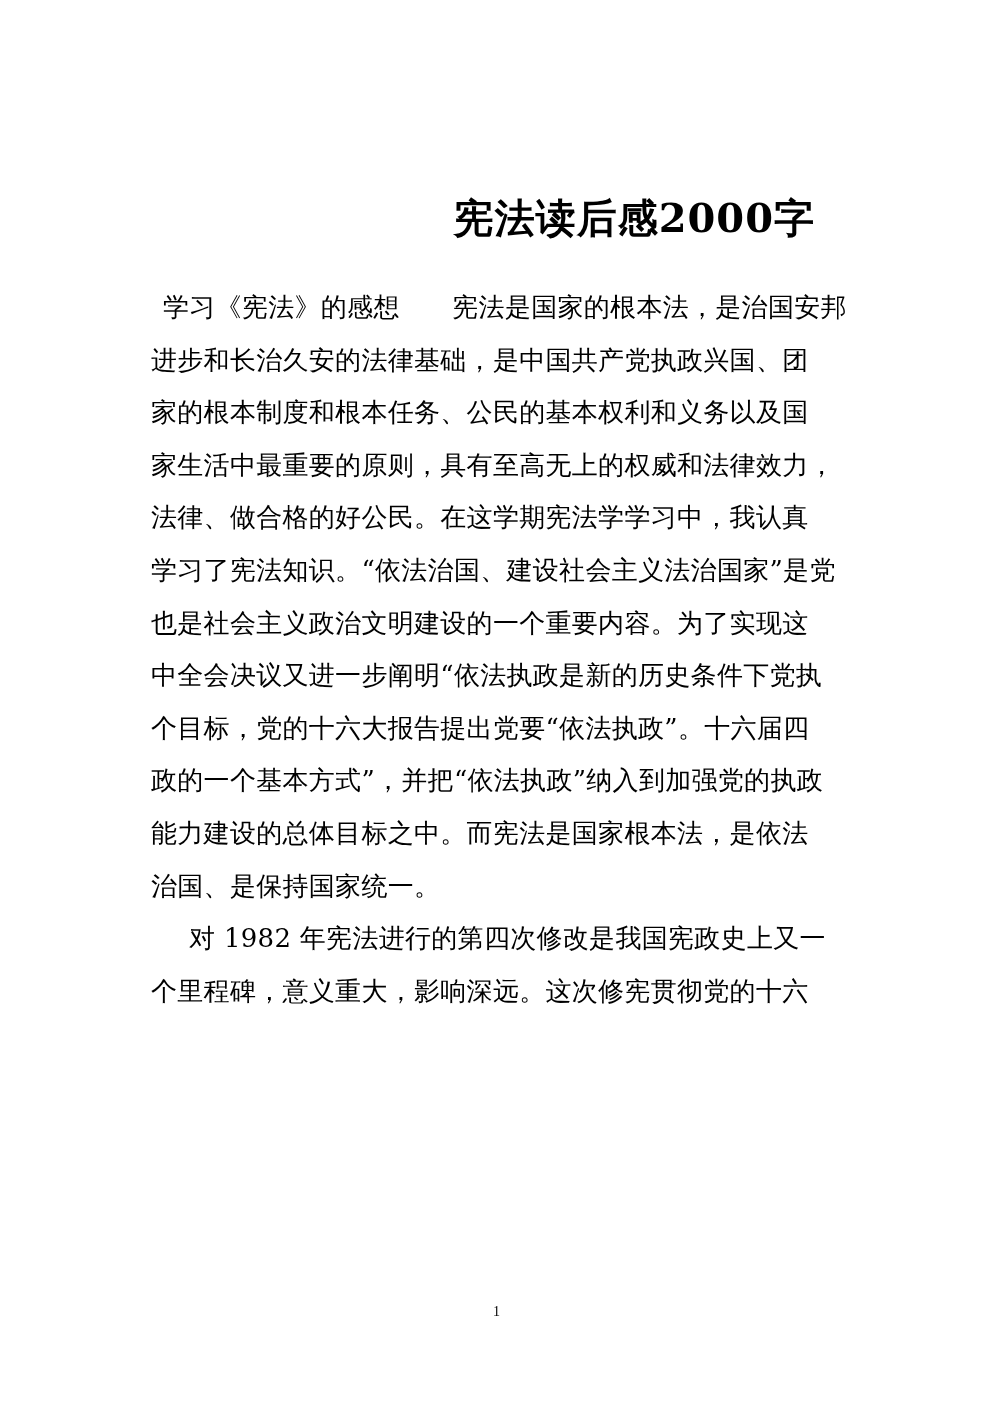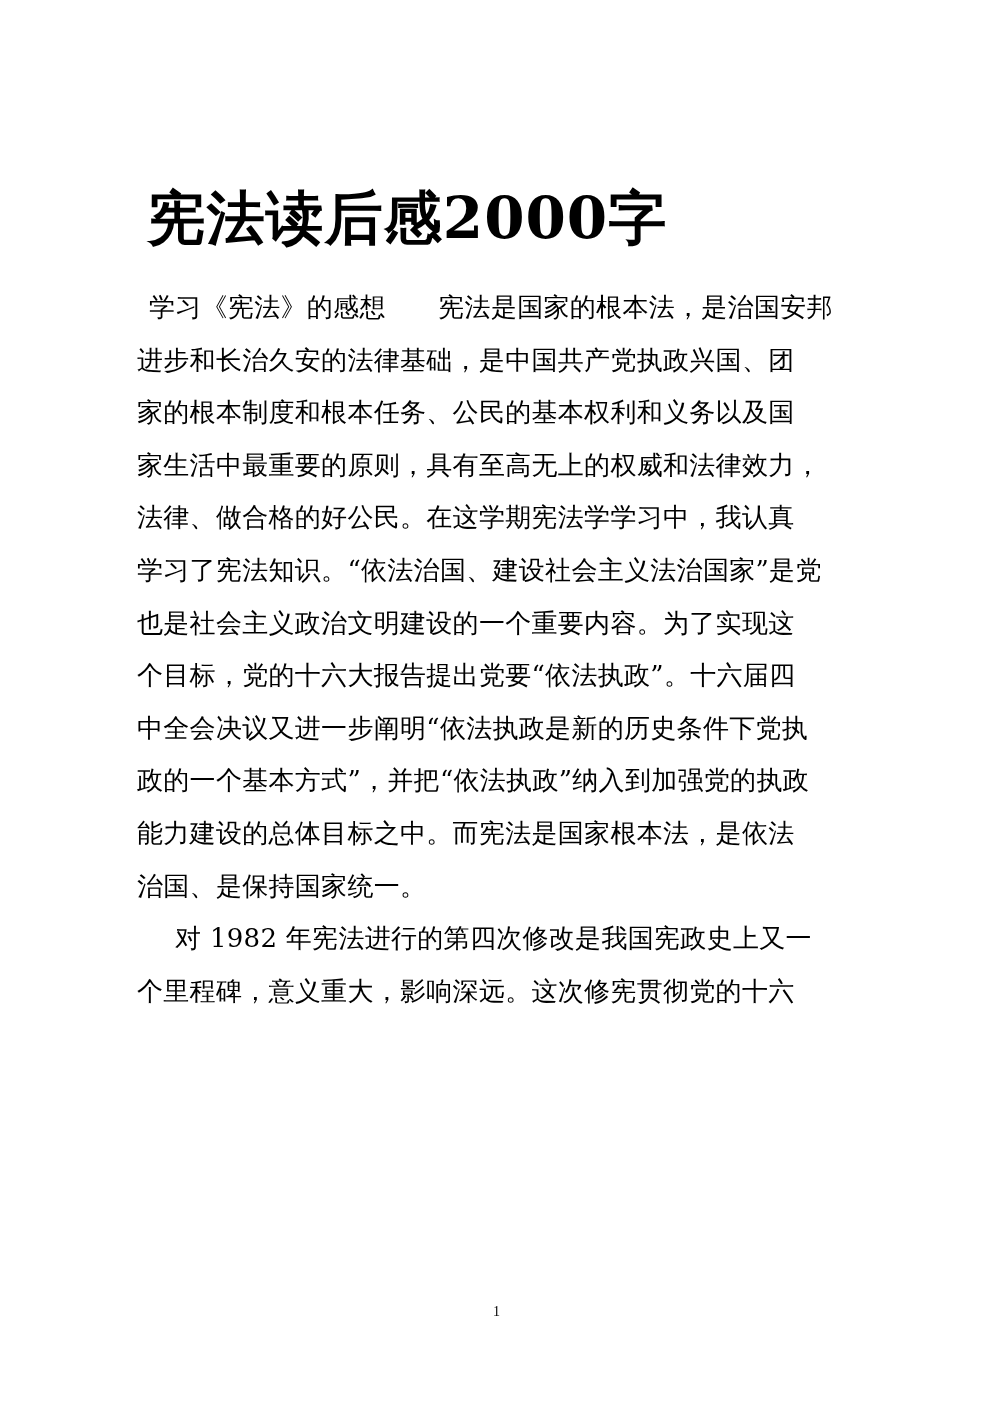--- a/index.html
+++ b/index.html
@@ -21,30 +21,30 @@
       top: 0;
       width: 993px;
       height: 1404px;
       background: #ffffff;
     }
     .title {
       position: absolute;
       left: 0;
       top: 178px;
       width: 815px;
-      text-align: center;
-      font-size: 58px;
+      text-align: right;
+      font-size: 40px;
       line-height: 80px;
       font-weight: bold;
       letter-spacing: 1px;
       white-space: nowrap;
     }
     .body-text {
       position: absolute;
-      left: 137px;
+      left: 151px;
       top: 285px;
       width: 700px;
     }
     .line {
       height: 52.6px;
       line-height: 44px;
       font-size: 26px;
       white-space: nowrap;
       letter-spacing: 0.3px;
     }
@@ -70,22 +70,22 @@
   <div class="title">宪法读后感2000字</div>
 
   <div class="body-text">
     <div class="line indent-small">学习《宪法》的感想　　宪法是国家的根本法，是治国安邦</div>
     <div class="line">进步和长治久安的法律基础，是中国共产党执政兴国、团</div>
     <div class="line">家的根本制度和根本任务、公民的基本权利和义务以及国</div>
     <div class="line">家生活中最重要的原则，具有至高无上的权威和法律效力，</div>
     <div class="line">法律、做合格的好公民。在这学期宪法学学习中，我认真</div>
     <div class="line">学习了宪法知识。“依法治国、建设社会主义法治国家”是党</div>
     <div class="line">也是社会主义政治文明建设的一个重要内容。为了实现这</div>
+    <div class="line">中全会决议又进一步阐明“依法执政是新的历史条件下党执</div>
     <div class="line">个目标，党的十六大报告提出党要“依法执政”。十六届四</div>
-    <div class="line">中全会决议又进一步阐明“依法执政是新的历史条件下党执</div>
     <div class="line">政的一个基本方式”，并把“依法执政”纳入到加强党的执政</div>
     <div class="line">能力建设的总体目标之中。而宪法是国家根本法，是依法</div>
     <div class="line">治国、是保持国家统一。</div>
 
     <div class="line indent-para"><span>对 </span><span class="bold-num">1982</span><span> 年宪法进行的第四次修改是我国宪政史上又一</span></div>
     <div class="line">个里程碑，意义重大，影响深远。这次修宪贯彻党的十六</div>
   </div>
 
   <div class="page-number">1</div>
 

